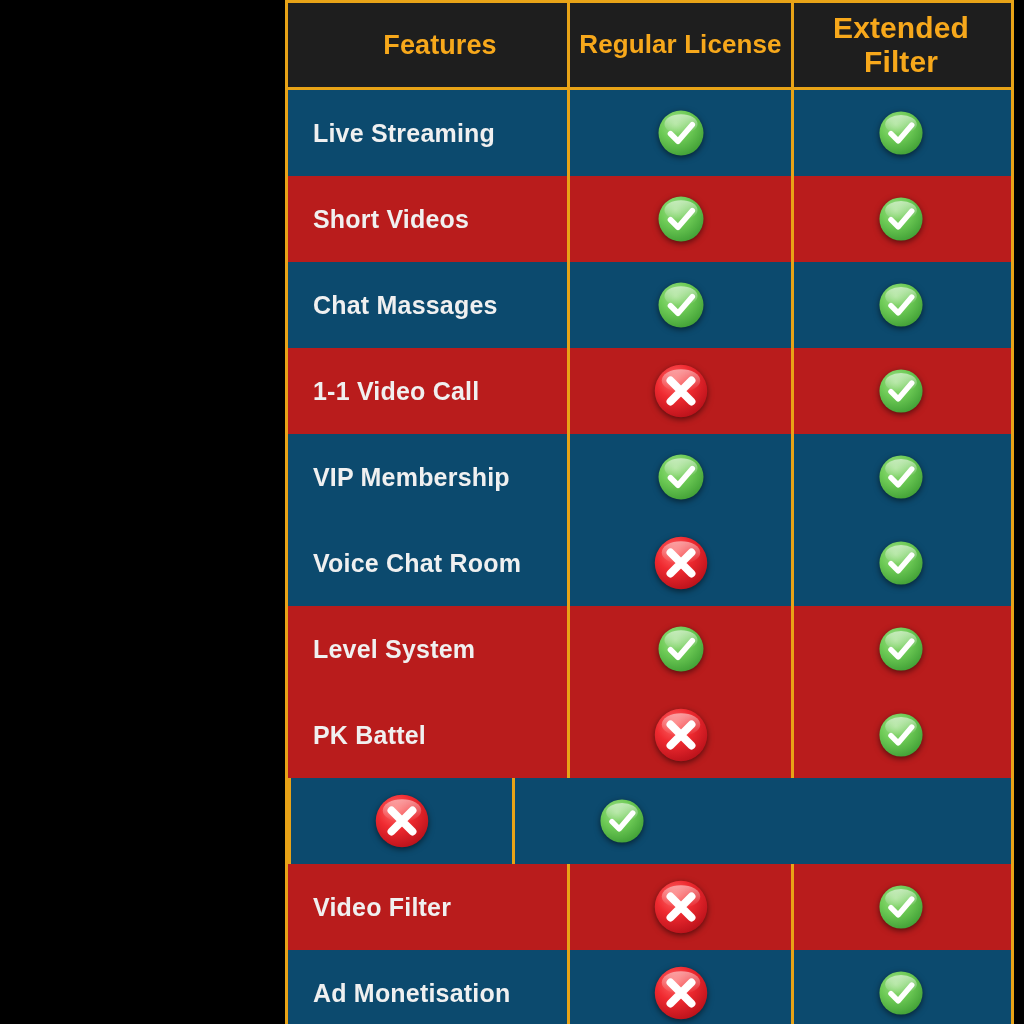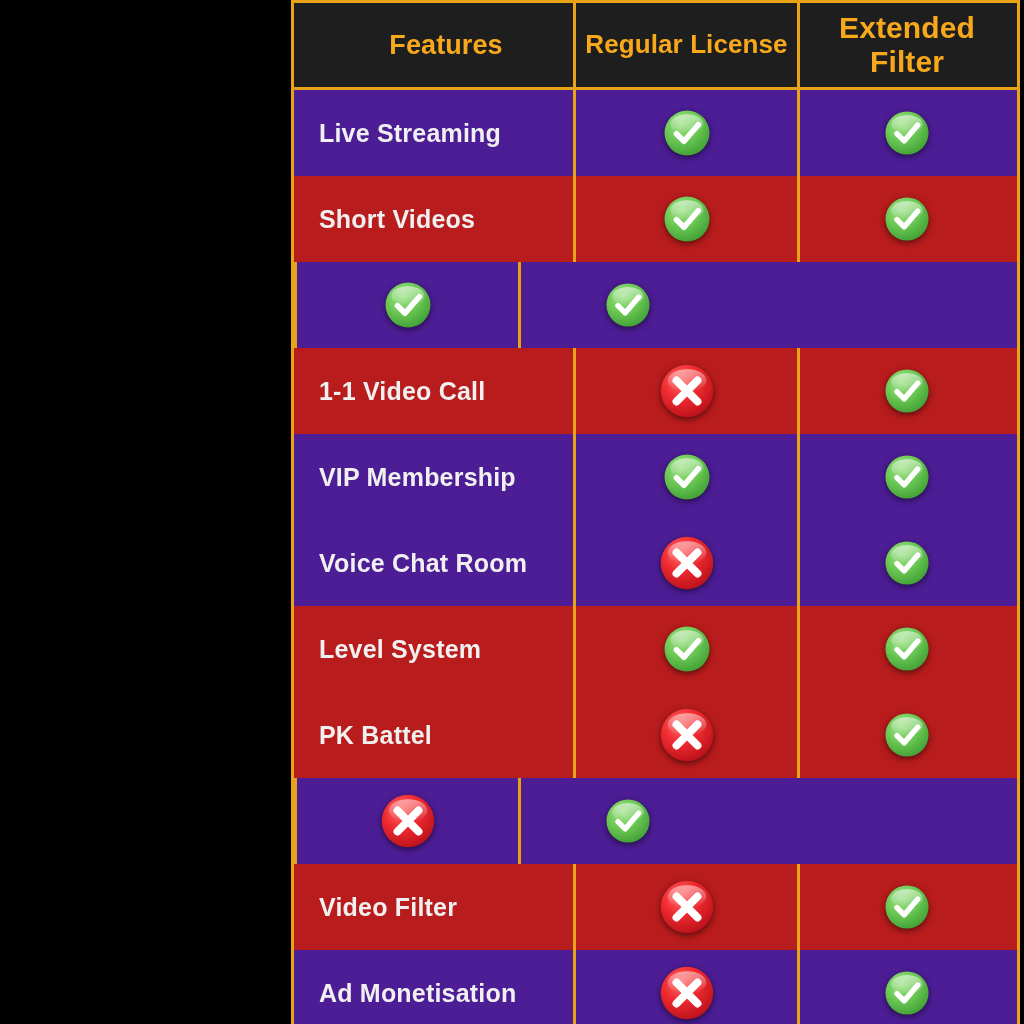--- a/index.html
+++ b/index.html
@@ -16,21 +16,21 @@
   #stage {
     position: relative;
     width: 1024px;
     height: 1024px;
     background: #000000;
   }
 
   
   #comparison-table {
     position: absolute;
-    left: 291px;
+    left: 285px;
     top: 0px;
     width: 729px;     
     height: 1024px;
     box-sizing: border-box;
     border-left: 3px solid #e8a317;
     border-right: 3px solid #e8a317;
     border-top: 3px solid #e8a317;
     background: #1c1c1c;
     overflow: hidden;
   }
@@ -58,21 +58,21 @@
     line-height: 1.12;
     text-align: center;
     box-sizing: border-box;
   }
   #table-header .cell.c1 { font-size: 27px; }
   #table-header .cell.c2 { font-size: 26px; align-items: center; }
   #table-header .cell.c3 { font-size: 30px; }
 
   
   .body-row { height: 86px; }
-  .body-row.alt-a { background: #4c1d95; }
+  .body-row.alt-a { background: #0c4a6e; }
   .body-row.alt-b { background: #b91c1c; }
 
   .cell {
     box-sizing: border-box;
   }
   .cell.c1 {
     width: 279px;             
     display: flex;
     align-items: center;
     padding-left: 25px;
@@ -208,20 +208,23 @@
       <stop offset="100%" stop-color="#ffffff" stop-opacity="0"></stop>
     </linearGradient>
   </defs>
   <circle cx="32" cy="32" r="30" fill="url(#gY)"></circle>
   <ellipse cx="32" cy="20" rx="22" ry="13" fill="url(#glY)"></ellipse>
   <path d="M18 33 L28 43 L47 21" fill="none" stroke="#ffffff" stroke-width="7.5" stroke-linecap="round" stroke-linejoin="round"></path>
 </svg>
           </div>
         </div>
         <div class="trow body-row alt-a">
+          <div class="cell c1">
+            <span class="feature-label">Chat Massages</span>
+          </div>
           <div class="cell c2">
 <svg class="status-icon icon-yes" viewBox="0 0 64 64">
   <defs>
     <radialGradient id="gY" cx="38%" cy="30%" r="78%">
       <stop offset="0%" stop-color="#9fe08a"></stop>
       <stop offset="45%" stop-color="#6ecb56"></stop>
       <stop offset="100%" stop-color="#3d9c33"></stop>
     </radialGradient>
     <linearGradient id="glY" x1="0" y1="0" x2="0" y2="1">
       <stop offset="0%" stop-color="#ffffff" stop-opacity="0.55"></stop>

